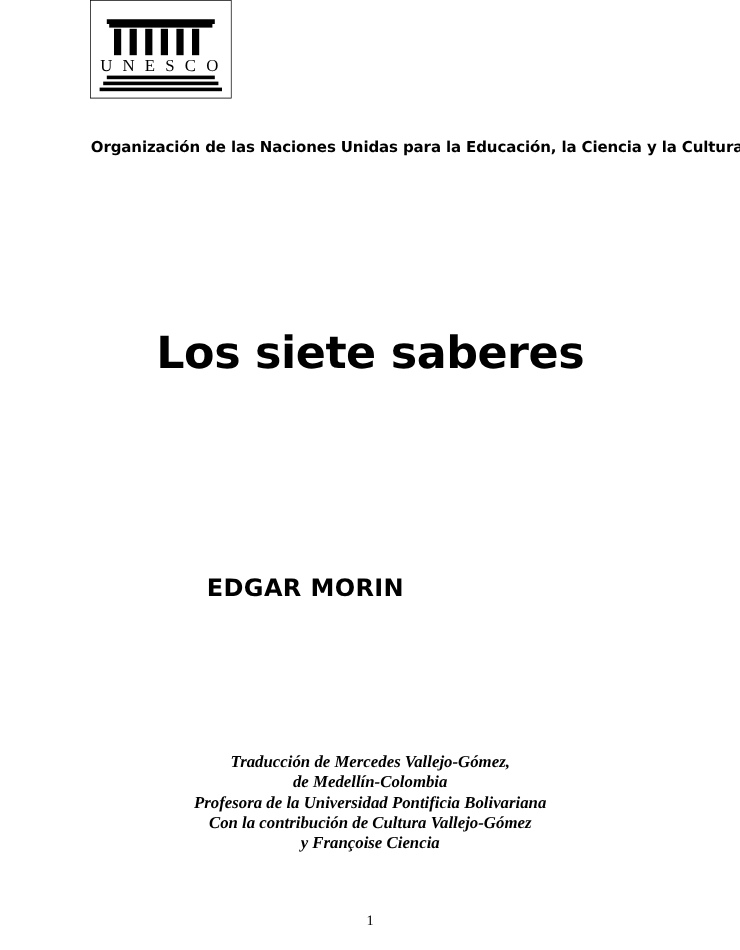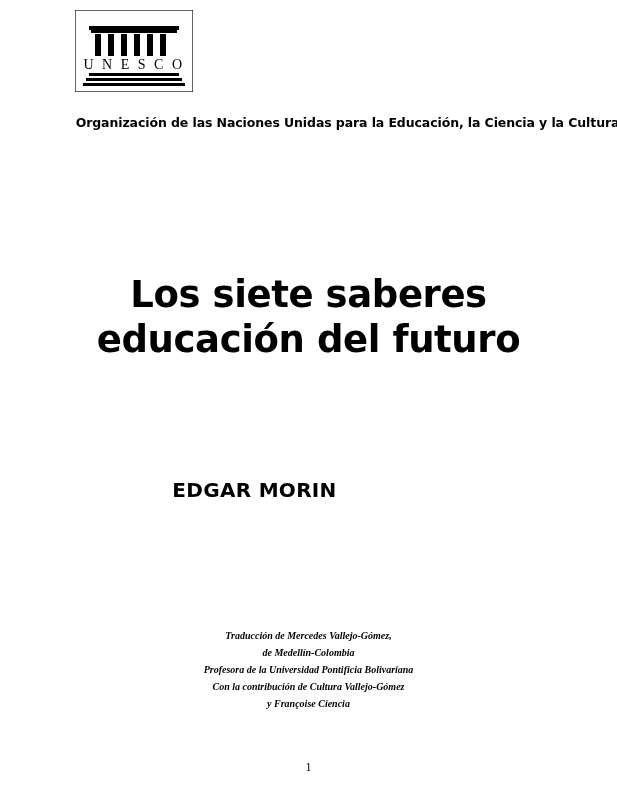--- a/index.html
+++ b/index.html
@@ -20,21 +20,21 @@
     position: relative;
     width: 617px;
     height: 792px;
     box-sizing: border-box;
   }
 
   
   .logo-wrap {
     position: absolute;
     left: 75px;
-    top: 10px;
+    top: 0;
     width: 118px;
     height: 98px;
   }
   .logo-svg { display: block; }
 
   
   .org-line {
     position: absolute;
     top: 115px;
     left: 0;
@@ -78,21 +78,21 @@
   
   .credits {
     position: absolute;
     top: 627px;
     left: 0;
     width: 617px;
     text-align: center;
     font-family: "Liberation Serif", serif;
     font-weight: bold;
     font-style: italic;
-    font-size: 10px;
+    font-size: 14px;
     line-height: 17px;
   }
   .credits .cl { display: block; }
 
   
   .page-number {
     position: absolute;
     top: 760px;
     left: 0;
     width: 617px;
@@ -126,21 +126,20 @@
       <rect x="14" y="63" width="90" height="3" fill="#000000"></rect>
       <rect x="11" y="68" width="96" height="3" fill="#000000"></rect>
       <rect x="8" y="73" width="102" height="3" fill="#000000"></rect>
     </svg>
   </div>
 
   <div class="org-line">Organización de las Naciones Unidas para la Educación, la Ciencia y la Cultura</div>
 
   <div class="title-block">
     <span class="tl">Los siete saberes</span>
-    <span class="tl">educación del futuro</span>
   </div>
 
   <div class="author">EDGAR MORIN</div>
 
   <div class="credits">
     <span class="cl">Traducción de Mercedes Vallejo-Gómez,</span>
     <span class="cl">de Medellín-Colombia</span>
     <span class="cl">Profesora de la Universidad Pontificia Bolivariana</span>
     <span class="cl">Con la contribución de Cultura Vallejo-Gómez</span>
     <span class="cl">y Françoise Ciencia</span>

